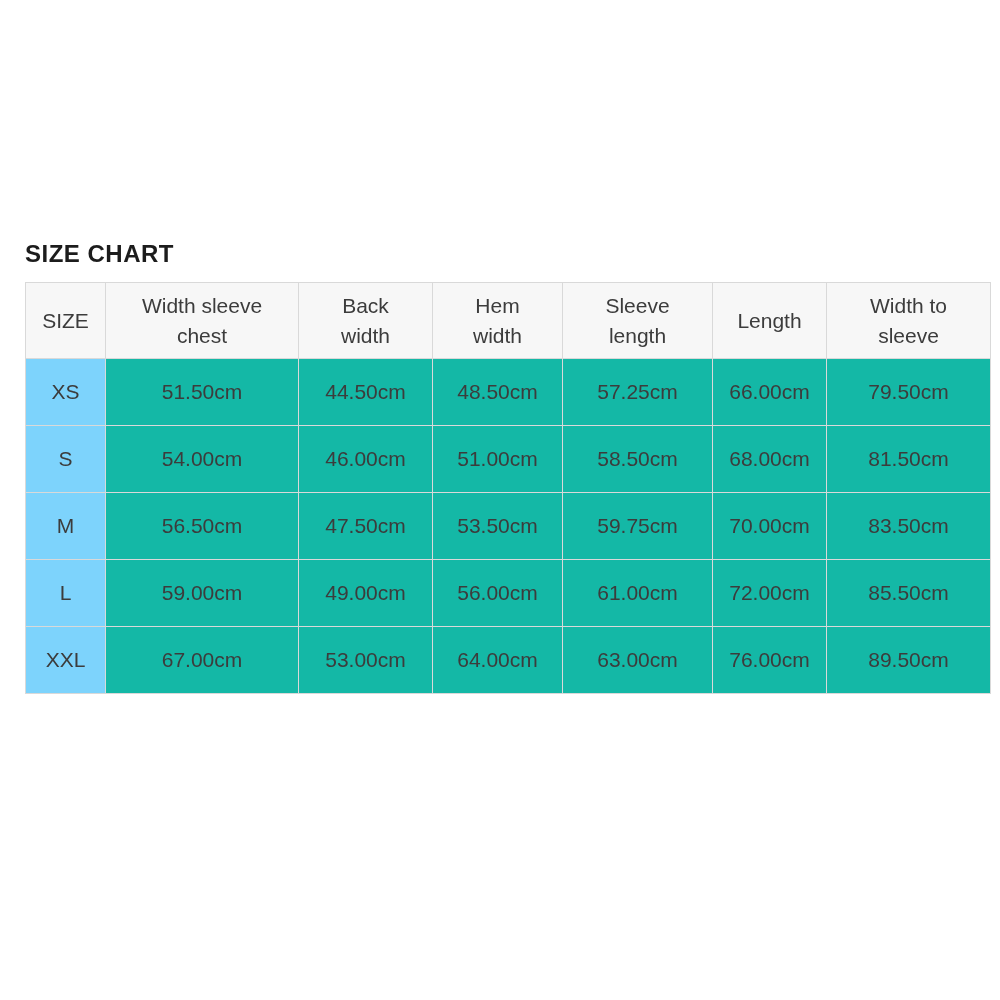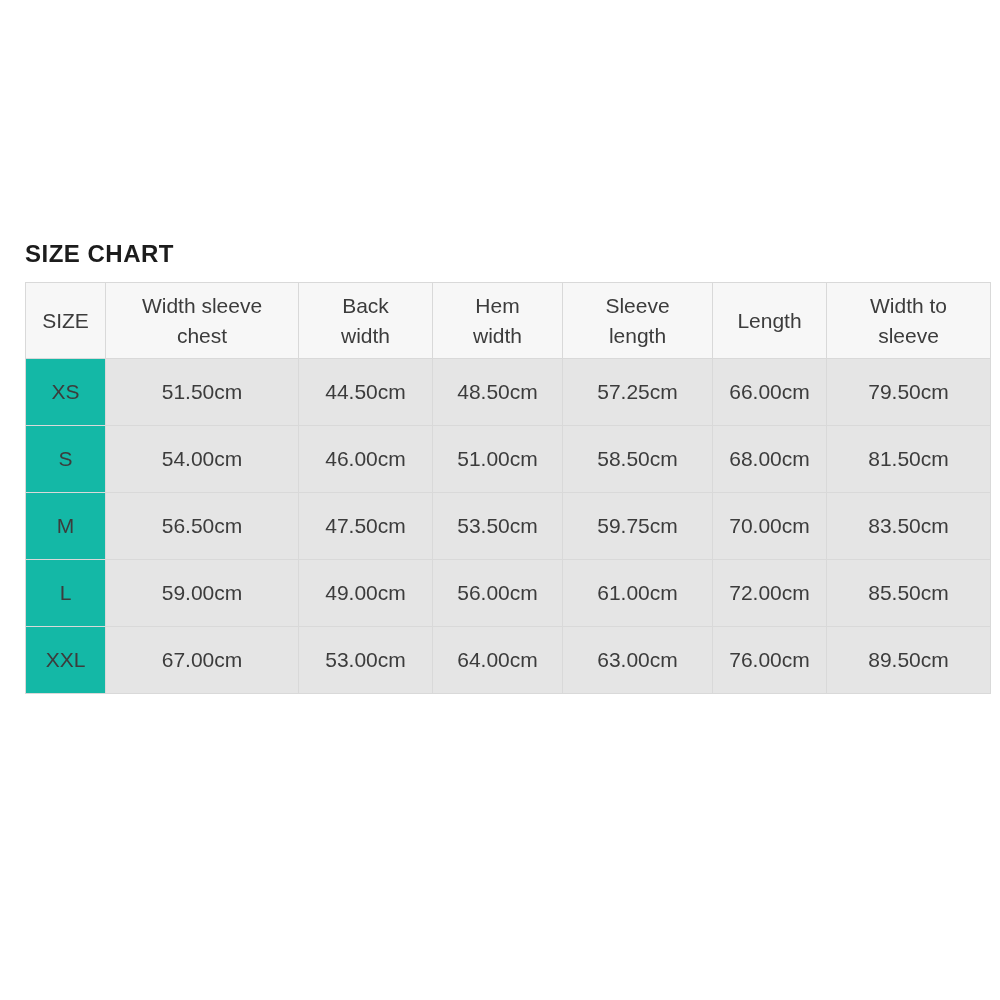--- a/index.html
+++ b/index.html
@@ -31,29 +31,29 @@
     table-layout: fixed;
     font-size: 21px;
     color: #3c3c3c;
   }
   table.size-chart th,
   table.size-chart td {
     border: 1px solid #d9d9d9;
     text-align: center;
     vertical-align: middle;
     font-weight: normal;
-    background: #e5e5e5;
+    background: #14b8a6;
   }
   table.size-chart thead th {
     background: #f7f7f7;
     height: 76px;
   }
   table.size-chart thead th div { line-height: 30px; }
   table.size-chart tbody tr { height: 67px; }
-  table.size-chart tbody th { background: #14b8a6; }
+  table.size-chart tbody th { background: #7dd3fc; }
 
   col.c-size   { width: 80px; }
   col.c-chest  { width: 193px; }
   col.c-back   { width: 134px; }
   col.c-hem    { width: 130px; }
   col.c-sleeve { width: 150px; }
   col.c-length { width: 114px; }
   col.c-neck   { width: 164px; }
 </style>
 </head>

